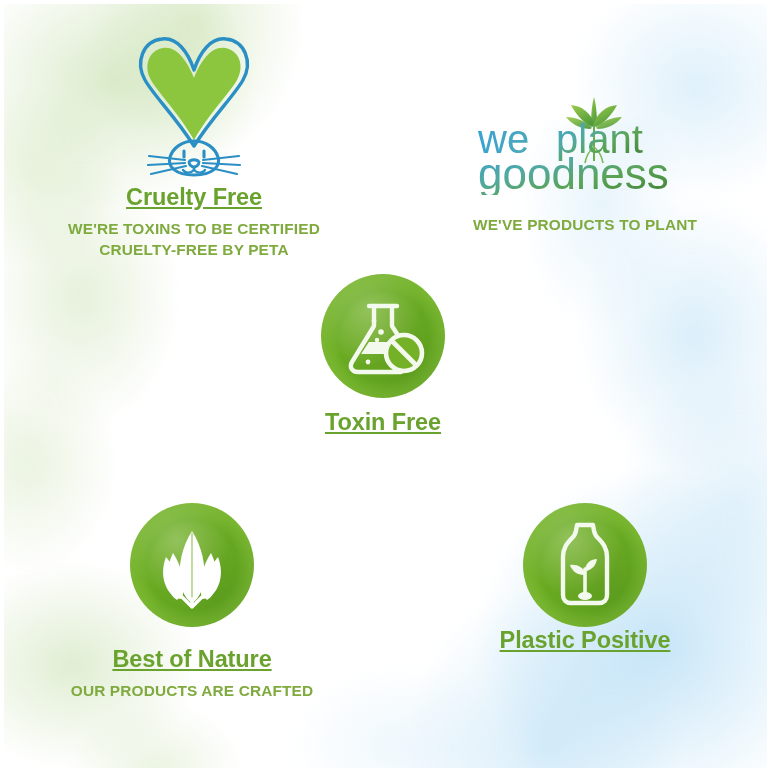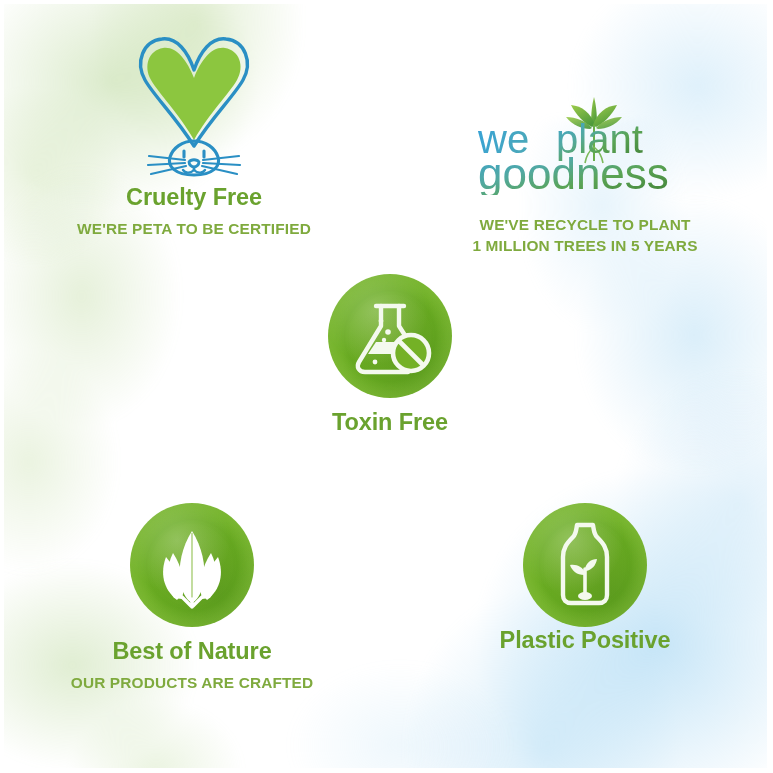--- a/index.html
+++ b/index.html
@@ -71,20 +71,21 @@
 
   
   .badge { position: absolute; text-align: center; }
   .title {
     color: #6aa22e;
     font-size: 23.5px;
     font-weight: bold;
     letter-spacing: -0.1px;
     line-height: 1.12;
     white-space: nowrap;
+    text-decoration: underline;
   }
   .desc {
     color: #7faa3e;
     font-size: 15.4px;
     font-weight: bold;
     letter-spacing: 0.15px;
     line-height: 1.34;
     margin-top: 9px;
     white-space: nowrap;
   }
@@ -111,27 +112,27 @@
       radial-gradient(circle at 78% 26%, rgba(120,180,45,0.45), rgba(120,180,45,0) 32%),
       radial-gradient(circle at 58% 88%, rgba(130,190,55,0.45), rgba(130,190,55,0) 30%);
     filter: blur(2px);
     z-index: -1;
   }
   .circle-icon svg { position: absolute; left: 0; top: 0; width: 124px; height: 124px; }
 
   
   #badge-cruelty { left: 24px;  top: 28px;  width: 340px; }
   #badge-plant   { left: 415px; top: 95px;  width: 340px; }
-  #badge-toxin   { left: 215px; top: 274px; width: 350px; }
+  #badge-toxin   { left: 208px; top: 274px; width: 350px; }
   #badge-nature  { left: 32px;  top: 503px; width: 320px; }
   #badge-plastic { left: 425px; top: 503px; width: 320px; }
 
   #badge-cruelty .title { margin-top: 6px; }
   #badge-toxin   .title { margin-top: 11px; }
-  #badge-nature  .title { margin-top: 11px; }
+  #badge-nature  .title { margin-top: 19px; }
   #badge-plastic .title { }
 
   .logo-wrap { position: relative; height: 96px; text-align: center; }
   .logo-svg  { position: absolute; left: 50%; top: 0; transform: translateX(-50%); }
   .bunny-wrap { height: 150px; position: relative; }
   .bunny-svg { position: absolute; left: 50%; top: 0; transform: translateX(-50%); }
 </style>
 </head>
 <body>
 
@@ -170,21 +171,22 @@
         <path d="M56 135 L19 137" stroke="#2a8fc4" stroke-width="2.2" stroke-linecap="round"></path>
         <path d="M57 138 L22 146" stroke="#2a8fc4" stroke-width="2.2" stroke-linecap="round"></path>
 
         <path d="M74 132 L110 128" stroke="#2a8fc4" stroke-width="2.2" stroke-linecap="round"></path>
         <path d="M74 135 L111 137" stroke="#2a8fc4" stroke-width="2.2" stroke-linecap="round"></path>
         <path d="M73 138 L108 146" stroke="#2a8fc4" stroke-width="2.2" stroke-linecap="round"></path>
       </svg>
     </div>
     <div class="title">Cruelty Free</div>
     <div class="desc">
-      <span class="ln">WE'RE PETA TO BE CERTIFIED</span>
+      <span class="ln">WE'RE TOXINS TO BE CERTIFIED</span>
+      <span class="ln">CRUELTY-FREE BY PETA</span>
     </div>
   </div>
 
   <div class="badge" id="badge-plant">
     <div class="logo-wrap">
       <svg class="logo-svg" width="230" height="100" viewBox="0 0 230 100" aria-hidden="true">
         <defs>
           <linearGradient id="gradLogo" x1="0" y1="0" x2="1" y2="1">
             <stop offset="0%" stop-color="#38a3d6"></stop>
             <stop offset="36%" stop-color="#52a9a0"></stop>
@@ -212,22 +214,21 @@
         </g>
 
         <text x="8" y="58" font-family="'Liberation Sans',sans-serif" font-size="40" fill="url(#gradWe)">we</text>
 
         <text x="86" y="58" font-family="'Liberation Sans',sans-serif" font-size="40" fill="url(#gradLogo)">plant</text>
 
         <text x="8" y="94" font-family="'Liberation Sans',sans-serif" font-size="44" fill="url(#gradLogo)">goodness</text>
       </svg>
     </div>
     <div class="desc" style="margin-top:24px">
-      <span class="ln">WE'VE RECYCLE TO PLANT</span>
-      <span class="ln">1 MILLION TREES IN 5 YEARS</span>
+      <span class="ln">WE'VE PRODUCTS TO PLANT</span>
     </div>
   </div>
 
   <div class="badge" id="badge-toxin">
     <div class="circle-icon">
       <svg viewBox="0 0 124 124" aria-hidden="true">
         <g fill="none" stroke="#f4f9ee" stroke-width="4.4" stroke-linejoin="round" stroke-linecap="round">
           <path d="M48 32 H76"></path>
           <path d="M53 32 V52 L31 88 C 28 93, 31 98, 37 98 H 80"></path>
           <path d="M71 32 V52 L85 74"></path>

